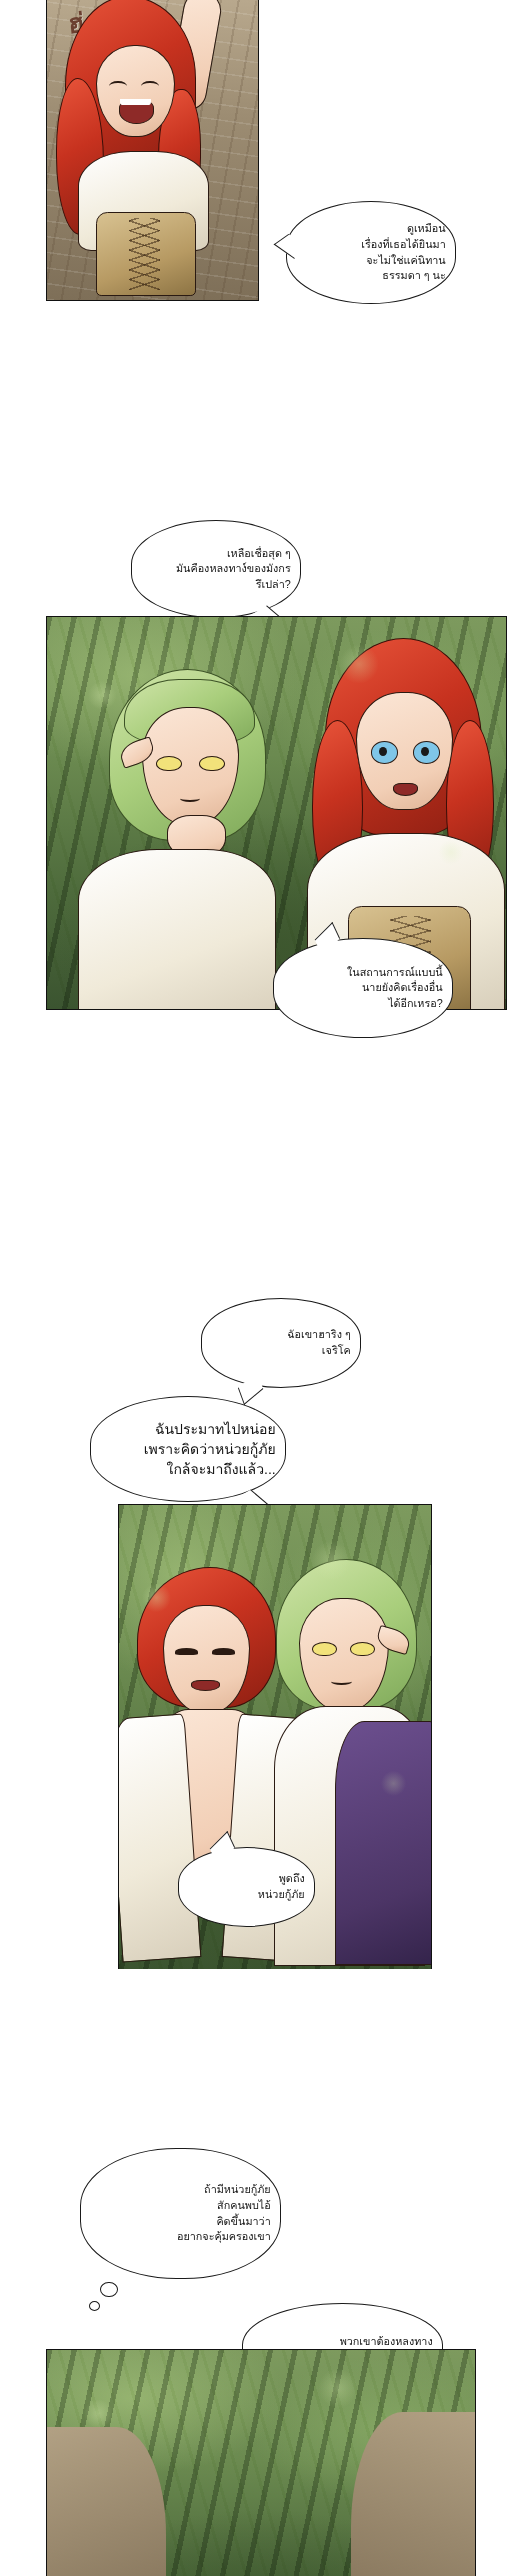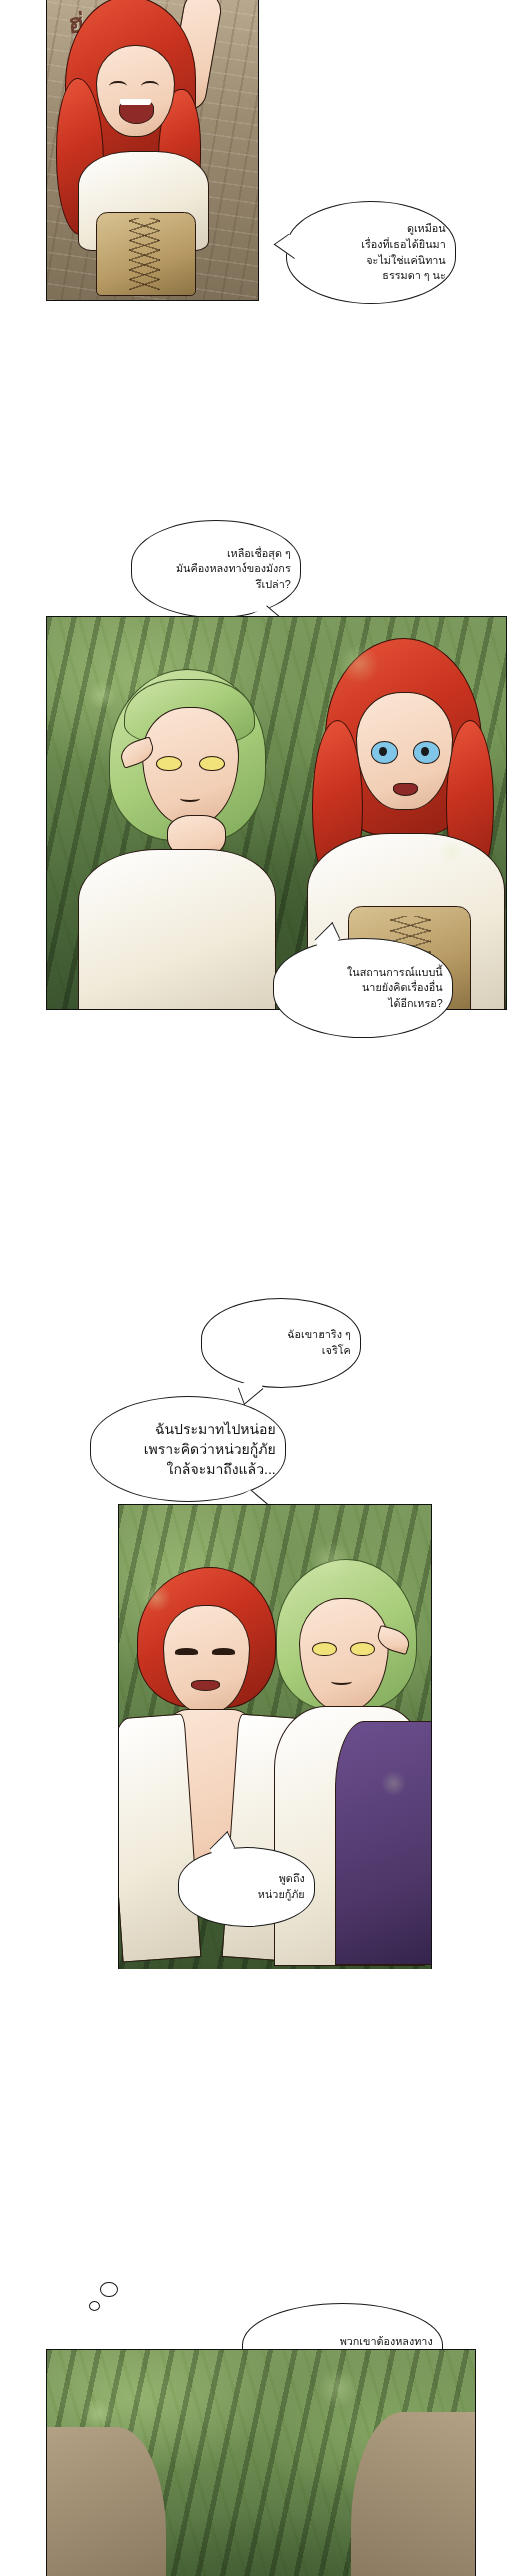--- a/index.html
+++ b/index.html
@@ -275,20 +275,26 @@
   </div>
 
   <div class="bubble" style="left:178px; top:1847px; width:137px; height:80px; font-size:10.8px;">
     <span class="txt">พูดถึง
 หน่วยกู้ภัย</span>
     <div class="tail-wedge" style="left:31px; top:-8.2px; width:24px; height:15.5px; transform:rotate(135deg) skewX(-20deg);"></div>
   </div>
 
   <div class="gutter" style="top:1969px; height:185px;"></div>
 
+  <div class="bubble thought" style="left:80px; top:2148px; width:201px; height:131px; font-size:10.8px;">
+    <span class="txt">ถ้ามีหน่วยกู้ภัย
+สักคนพบไอ้
+คิดขึ้นมาว่า
+อยากจะคุ้มครองเขา</span>
+  </div>
   <div class="dot" style="left:100px; top:2282px; width:15.5px; height:13.4px;"></div>
   <div class="dot" style="left:89px; top:2301px; width:9.3px; height:8.2px;"></div>
 
   <div class="bubble" style="left:242px; top:2303px; width:201px; height:93px; font-size:10.8px;">
     <span class="txt">พวกเขาต้องหลงทาง
 เหมือนเราแน่ ๆ</span>
     <div class="tail-wedge" style="left:62px; top:84px; width:24px; height:15.5px; transform:rotate(-40deg) skewX(-20deg);"></div>
   </div>
 
   <div class="panel" style="left:46px; top:2349px; width:428px; height:1319px; border:1.5px solid #111; background:#d9c97f;">

